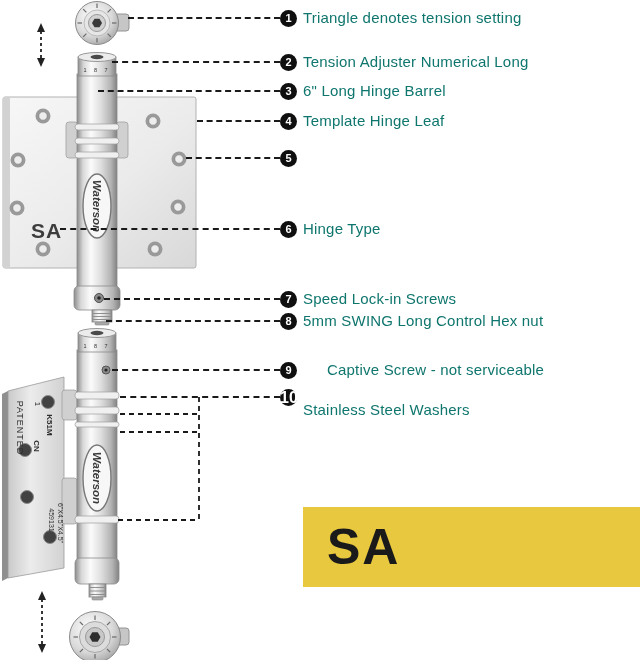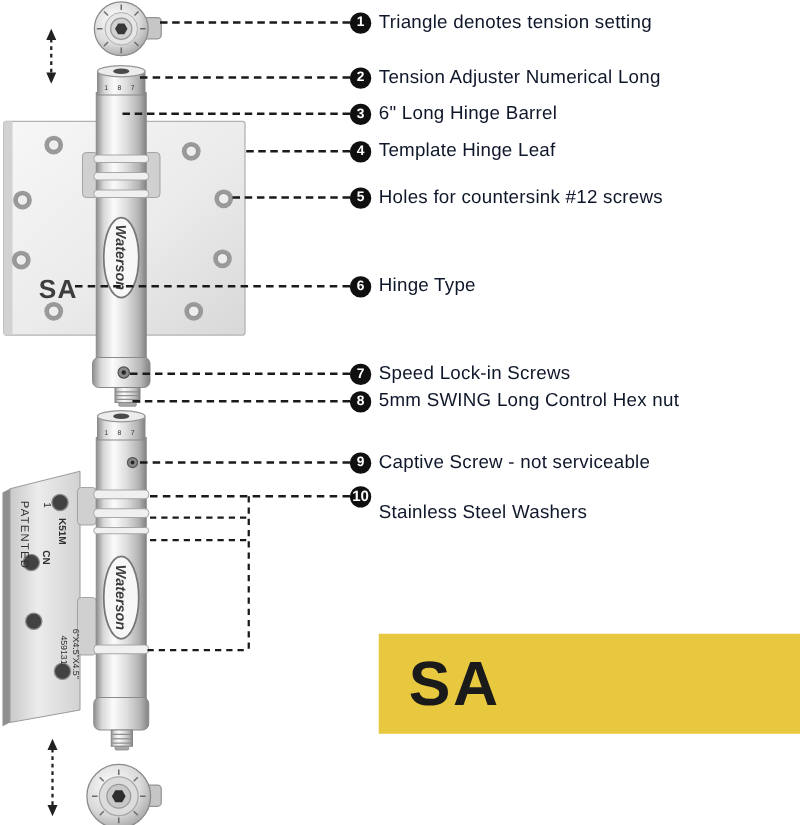--- a/index.html
+++ b/index.html
@@ -3,21 +3,21 @@
 <meta charset="utf-8">
 <style>
   html,body{margin:0;padding:0;background:#fff;}
   .stage{position:relative;width:640px;height:660px;background:#ffffff;
          font-family:"Liberation Sans",sans-serif;overflow:hidden;}
   .illus{position:absolute;left:0;top:0;}
   .leader{position:absolute;height:0;border-top:2px dashed #1a1a1a;}
   .cnum{position:absolute;left:280px;width:17px;height:17px;border-radius:50%;
         background:#0f0f0f;color:#ffffff;font-weight:bold;font-size:11px;
         line-height:17px;text-align:center;}
-  .clabel{position:absolute;left:303px;font-size:15px;color:#0f172a;
+  .clabel{position:absolute;left:303px;font-size:15px;color:#0f766e;
           white-space:nowrap;letter-spacing:0.2px;line-height:19px;}
   .clabel .sub{font-size:14.5px;}
   .badge{position:absolute;left:303px;top:507px;width:337px;height:80px;background:#E8C83E;}
   .badge-label{position:absolute;left:24px;top:11px;font-size:50px;font-weight:bold;
                color:#1a1a1a;letter-spacing:2px;}
   b{font-weight:normal;}
 </style>
 </head>
 <body>
 
@@ -250,21 +250,20 @@
   <div>
     <div class="leader" style="left:197px;top:120px;width:83px;"></div>
     <div class="cnum" style="top:113px;">4</div>
     <div class="clabel" style="top:111px;">Template Hinge Leaf</div>
   </div>
 
   <div>
     <div class="leader" style="left:186px;top:157px;width:94px;"></div>
     <div class="cnum" style="top:150px;">5</div>
     <div class="clabel" style="top:148px;">
-      <div>Holes for countersink #12 screws</div>
     </div>
   </div>
 
   <div>
     <div class="leader" style="left:60px;top:228px;width:220px;"></div>
     <div class="cnum" style="top:221px;">6</div>
     <div class="clabel" style="top:219px;">Hinge Type</div>
   </div>
 
   <div>
@@ -275,26 +274,26 @@
 
   <div>
     <div class="leader" style="left:106px;top:320px;width:174px;"></div>
     <div class="cnum" style="top:313px;">8</div>
     <div class="clabel" style="top:311px;"><span>5mm </span><b>SWING</b><span> Long Control Hex nut</span></div>
   </div>
 
   <div>
     <div class="leader" style="left:112px;top:369px;width:168px;"></div>
     <div class="cnum" style="top:362px;">9</div>
-    <div class="clabel" style="top:360px;">Captive Screw - not serviceable</div>
+    <div class="clabel" style="top:360px;margin-left:24px;">Captive Screw - not serviceable</div>
   </div>
 
   <div>
     <div class="leader" style="left:120px;top:396px;width:160px;"></div>
-    <div class="cnum" style="top:389px;font-size:12px;">10</div>
+    <div class="cnum" style="top:389px;font-size:16px;">10</div>
     <div class="clabel" style="top:400px;">Stainless Steel Washers</div>
   </div>
 
   <div class="badge">
     <div class="badge-label">SA</div>
   </div>
 
 </div>
 
 </body></html>

